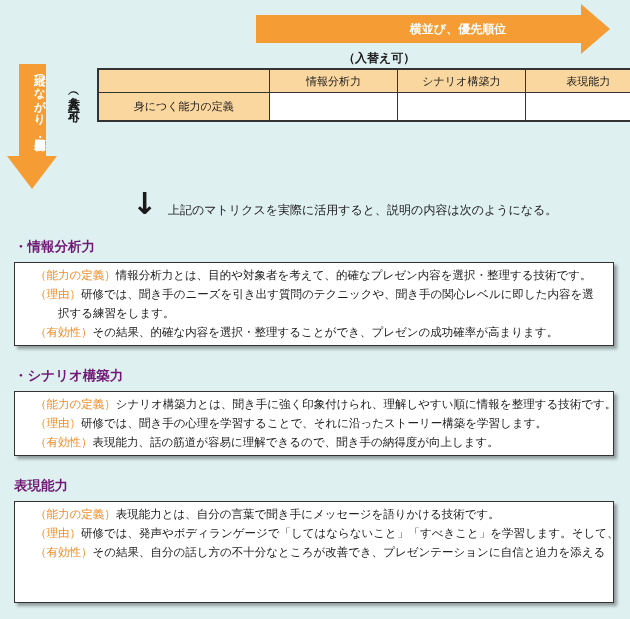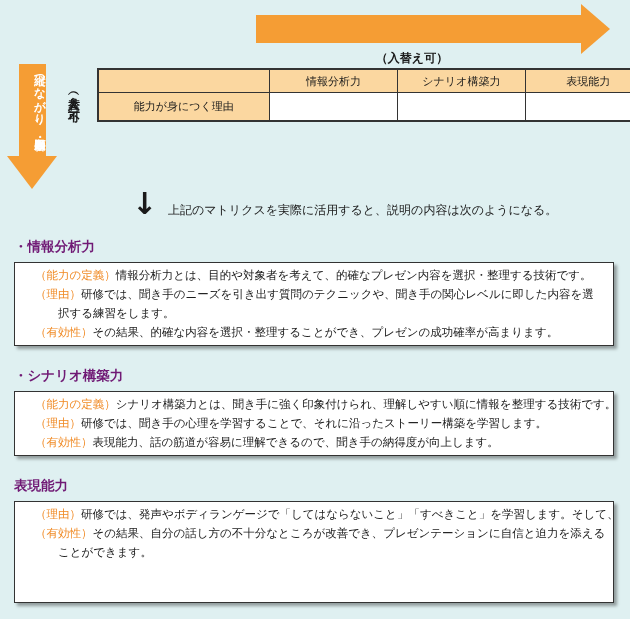--- a/index.html
+++ b/index.html
@@ -9,21 +9,21 @@
   }
   .abs { position:absolute; }
   
   .h-arrow { left:256px; top:4px; width:354px; height:50px; }
   .h-arrow .body { position:absolute; left:0; top:11px; width:325px; height:28px; background:#f59d34; }
   .h-arrow .head { position:absolute; left:325px; top:0; width:0; height:0;
     border-top:25px solid transparent; border-bottom:25px solid transparent; border-left:29px solid #f59d34; }
   .h-arrow .label { position:absolute; left:0; top:11px; width:325px; height:28px; line-height:28px;
     text-align:right; padding-right:0; color:#fff; font-weight:bold; font-size:12px; }
   .h-arrow .label span { position:absolute; left:122px; width:160px; text-align:center; }
-  .sub-h { left:352px; top:50px; width:120px; text-align:center; font-size:12px; font-weight:bold; }
+  .sub-h { left:343px; top:50px; width:120px; font-size:12px; font-weight:bold; }
   
   .v-arrow { left:7px; top:64px; width:50px; height:126px; }
   .v-arrow .body { position:absolute; left:12px; top:0; width:27px; height:92px; background:#f59d34; }
   .v-arrow .head { position:absolute; left:0; top:92px; width:0; height:0;
     border-left:25px solid transparent; border-right:25px solid transparent; border-top:33px solid #f59d34; }
   .v-arrow .label { position:absolute; left:12px; top:2px; width:27px; height:90px;
     writing-mode:vertical-rl; color:#fff; font-weight:bold; font-size:11.5px; line-height:13px; letter-spacing:0; }
   .sub-v { left:66px; top:88px; width:16px; writing-mode:vertical-rl; font-size:12px; font-weight:bold; }
   
   table.matrix { position:absolute; left:97px; top:68px; border-collapse:collapse; width:556px;
@@ -43,40 +43,43 @@
   .line { white-space:nowrap; }
   .lbl { color:#f08a24; }
   .cont { padding-left:23px; }
 </style>
 </head>
 <body>
 
 <div class="abs h-arrow">
   <div class="body"></div>
   <div class="head"></div>
+  <div class="label">
+      <span>横並び、優先順位</span>
+    </div>
 </div>
 <div class="abs sub-h">（入替え可）</div>
 
 <div class="abs v-arrow">
   <div class="body"></div>
   <div class="head"></div>
   <div class="label">縦つながり、因果・順番</div>
 </div>
 <div class="abs sub-v">（入替え不可）</div>
 
 <table class="matrix">
   <tbody>
       <tr class="hdr">
     <td class="rowhead"></td>
     <td class="col1">情報分析力</td>
     <td class="col2">シナリオ構築力</td>
     <td class="col3">表現能力</td>
   </tr>
   <tr>
-    <td class="rowhead">能力が身につく理由</td>
+    <td class="rowhead">身につく能力の定義</td>
     <td class="cell"></td>
     <td class="cell"></td>
     <td class="cell"></td>
   </tr>
 </tbody>
   </table>
 
 <div class="abs down-glyph">↓</div>
 <div class="abs sentence">上記のマトリクスを実際に活用すると、説明の内容は次のようになる。</div>
 
@@ -90,16 +93,16 @@
 
 <div class="abs sec-title" style="top:367px;">・シナリオ構築力</div>
 <div class="abs box" style="top:391px; height:65px;">
   <div class="line"><span class="lbl">（能力の定義）</span><span>シナリオ構築力とは、聞き手に強く印象付けられ、理解しやすい順に情報を整理する技術です。</span></div>
   <div class="line"><span class="lbl">（理由）</span><span>研修では、聞き手の心理を学習することで、それに沿ったストーリー構築を学習します。</span></div>
   <div class="line"><span class="lbl">（有効性）</span><span>表現能力、話の筋道が容易に理解できるので、聞き手の納得度が向上します。</span></div>
 </div>
 
 <div class="abs sec-title" style="top:477px;">表現能力</div>
 <div class="abs box" style="top:501px; height:102px;">
+  <div class="line"><span class="lbl">（能力の定義）</span><span>表現能力とは、自分の言葉で聞き手にメッセージを語りかける技術です。</span></div>
   <div class="line"><span class="lbl">（理由）</span><span>研修では、発声やボディランゲージで「してはならないこと」「すべきこと」を学習します。そして、</span></div>
   <div class="line"><span class="lbl">（有効性）</span><span>その結果、自分の話し方の不十分なところが改善でき、プレゼンテーションに自信と迫力を添える</span></div>
-  <div class="line cont">ことができます。</div>
 </div>
 
 </body></html>

